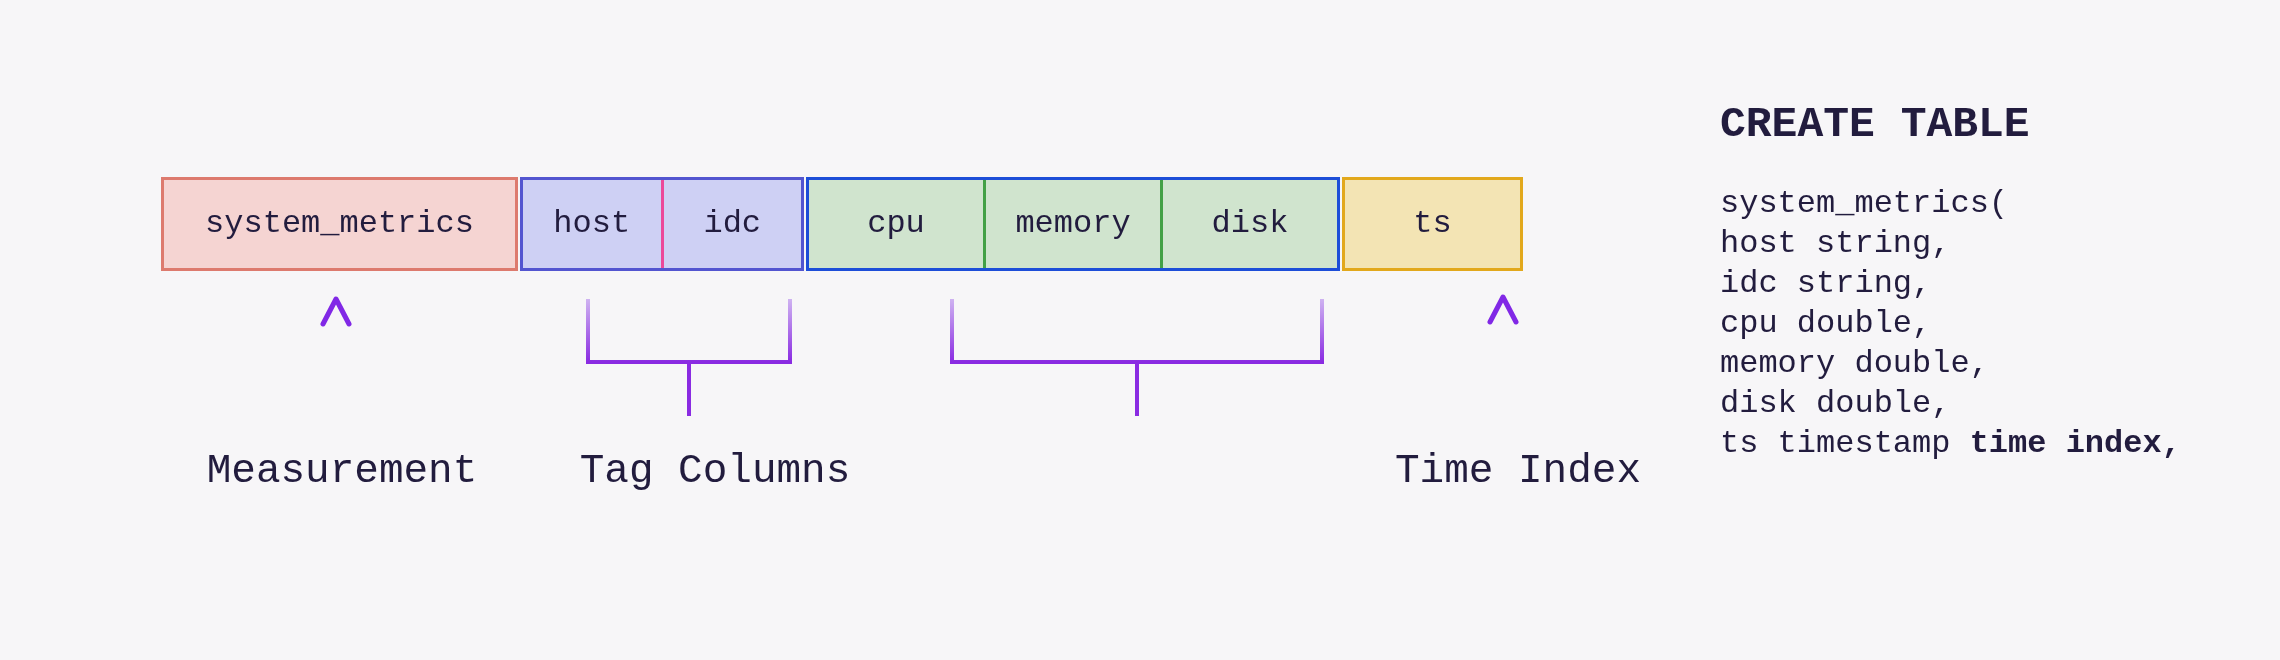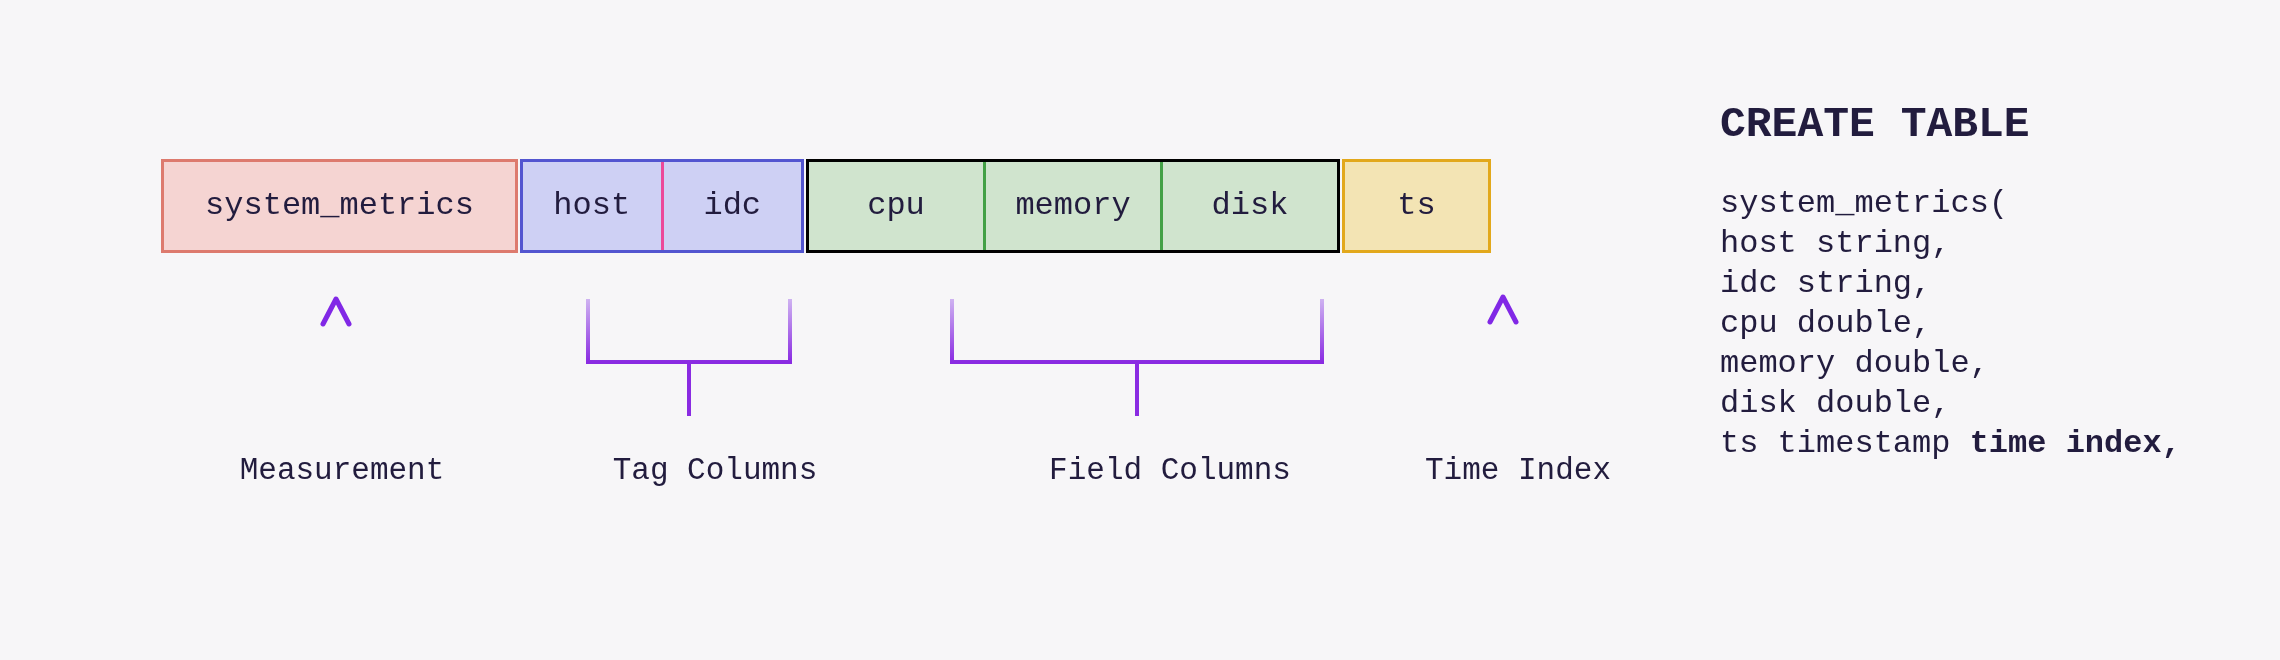--- a/index.html
+++ b/index.html
@@ -8,44 +8,44 @@
     background:#f7f6f8;
     font-family:"Liberation Mono","DejaVu Sans Mono",monospace;
     color:#221c3e;
     position:relative;
     overflow:hidden;
   }
   .canvas{position:absolute;inset:0;}
 
   
   .bar{
-    position:absolute;left:161px;top:159px;height:94px;
+    position:absolute;left:161px;top:177px;height:94px;
     display:flex;gap:2px;
   }
   .grp{
     display:flex;box-sizing:border-box;height:94px;
   }
   .grp-measurement{width:357px;border:3px solid #dd7a6e;background:#f5d4d2;}
   .grp-tags{width:284px;border:3px solid #5355d0;background:#ced0f4;}
-  .grp-fields{width:534px;border:3px solid #000000;background:#d0e4ce;}
-  .grp-time{width:149px;border:3px solid #e2a81c;background:#f3e4b4;}
+  .grp-fields{width:534px;border:3px solid #1d4ed8;background:#d0e4ce;}
+  .grp-time{width:181px;border:3px solid #e2a81c;background:#f3e4b4;}
   .cell{
     flex:1;display:flex;align-items:center;justify-content:center;
     font-size:32px;line-height:1;white-space:nowrap;
   }
   .grp-tags .cell + .cell{border-left:3px solid #ec4899;}
   .grp-fields .cell + .cell{border-left:3px solid #43a046;}
 
   
   .connectors{position:absolute;left:0;top:0;pointer-events:none;}
 
   
   .lbl{
     position:absolute;top:452px;transform:translateX(-50%);
-    font-size:31px;line-height:38px;white-space:nowrap;
+    font-size:41px;line-height:38px;white-space:nowrap;
   }
   .lbl-measurement{left:342px;}
   .lbl-tags{left:715px;}
   .lbl-fields{left:1170px;}
   .lbl-time{left:1518px;}
 
   
   .sql{position:absolute;left:1720px;top:100px;}
   .sql-heading{
     font-size:43px;font-weight:bold;line-height:50px;
@@ -107,21 +107,20 @@
     </g>
 
     <g>
       <line x1="1503" y1="413" x2="1503" y2="302" stroke="url(#gradArrow)" stroke-width="4"></line>
       <path d="M1490 322 L1503 297 L1516 322" fill="none" stroke="#8128e6" stroke-width="5" stroke-linecap="round" stroke-linejoin="round"></path>
     </g>
   </svg>
 
   <div class="lbl lbl-measurement">Measurement</div>
   <div class="lbl lbl-tags">Tag Columns</div>
-  <div class="lbl lbl-fields">Field Columns</div>
   <div class="lbl lbl-time">Time Index</div>
 
   <div class="sql">
     <div class="sql-heading">CREATE TABLE</div>
     <div class="sql-code">
       <div class="code-line"><span>system_metrics(</span><span class="b"></span></div>
       <div class="code-line"><span>host string,</span><span class="b"></span></div>
       <div class="code-line"><span>idc string,</span><span class="b"></span></div>
       <div class="code-line"><span>cpu double,</span><span class="b"></span></div>
       <div class="code-line"><span>memory double,</span><span class="b"></span></div>

